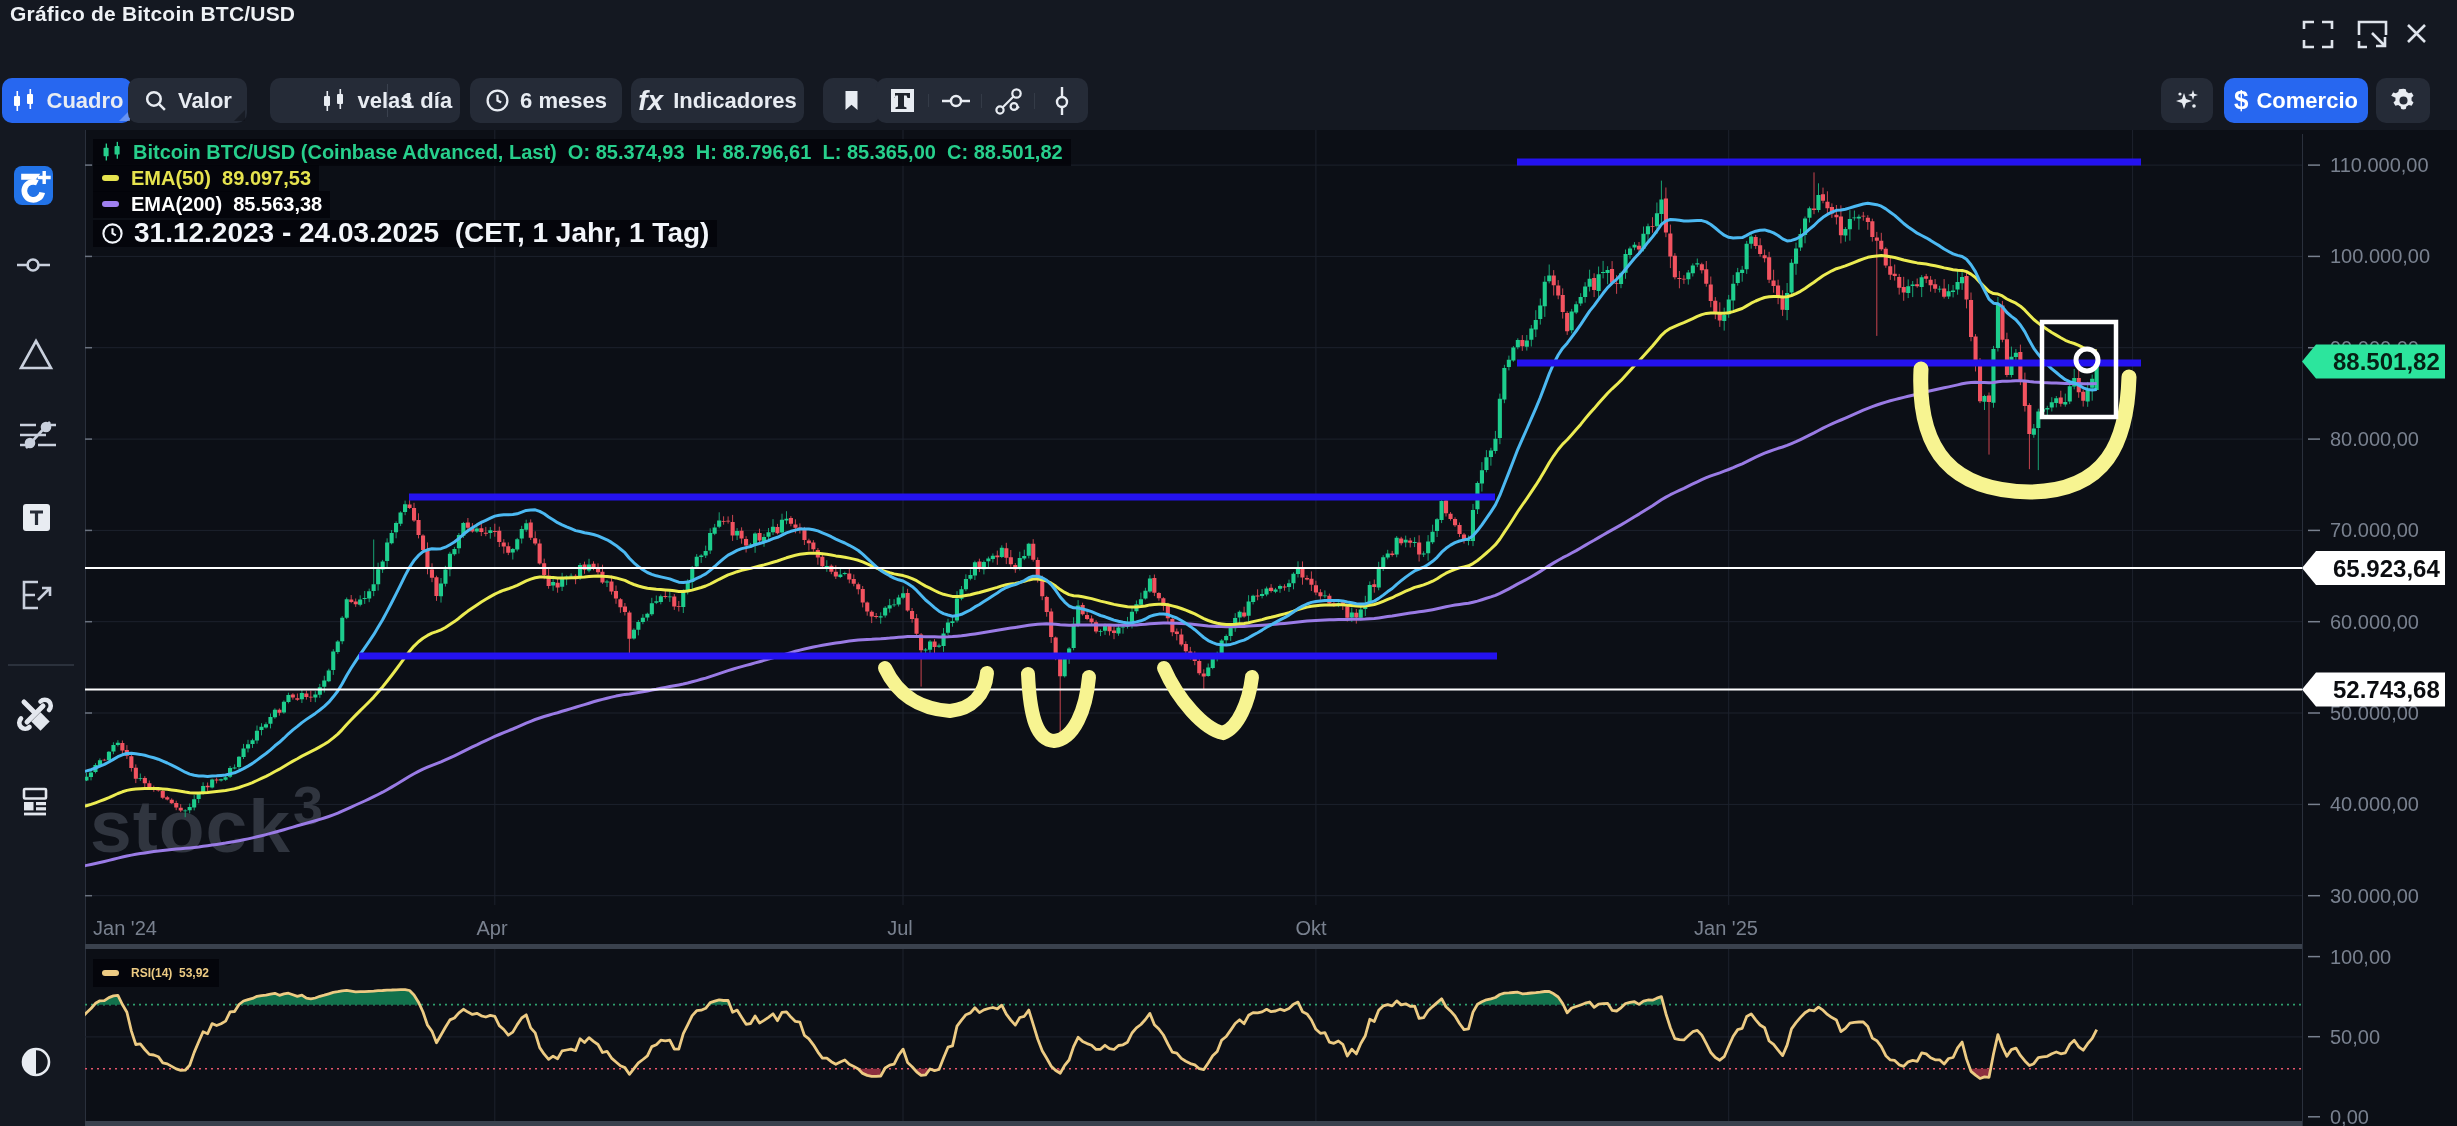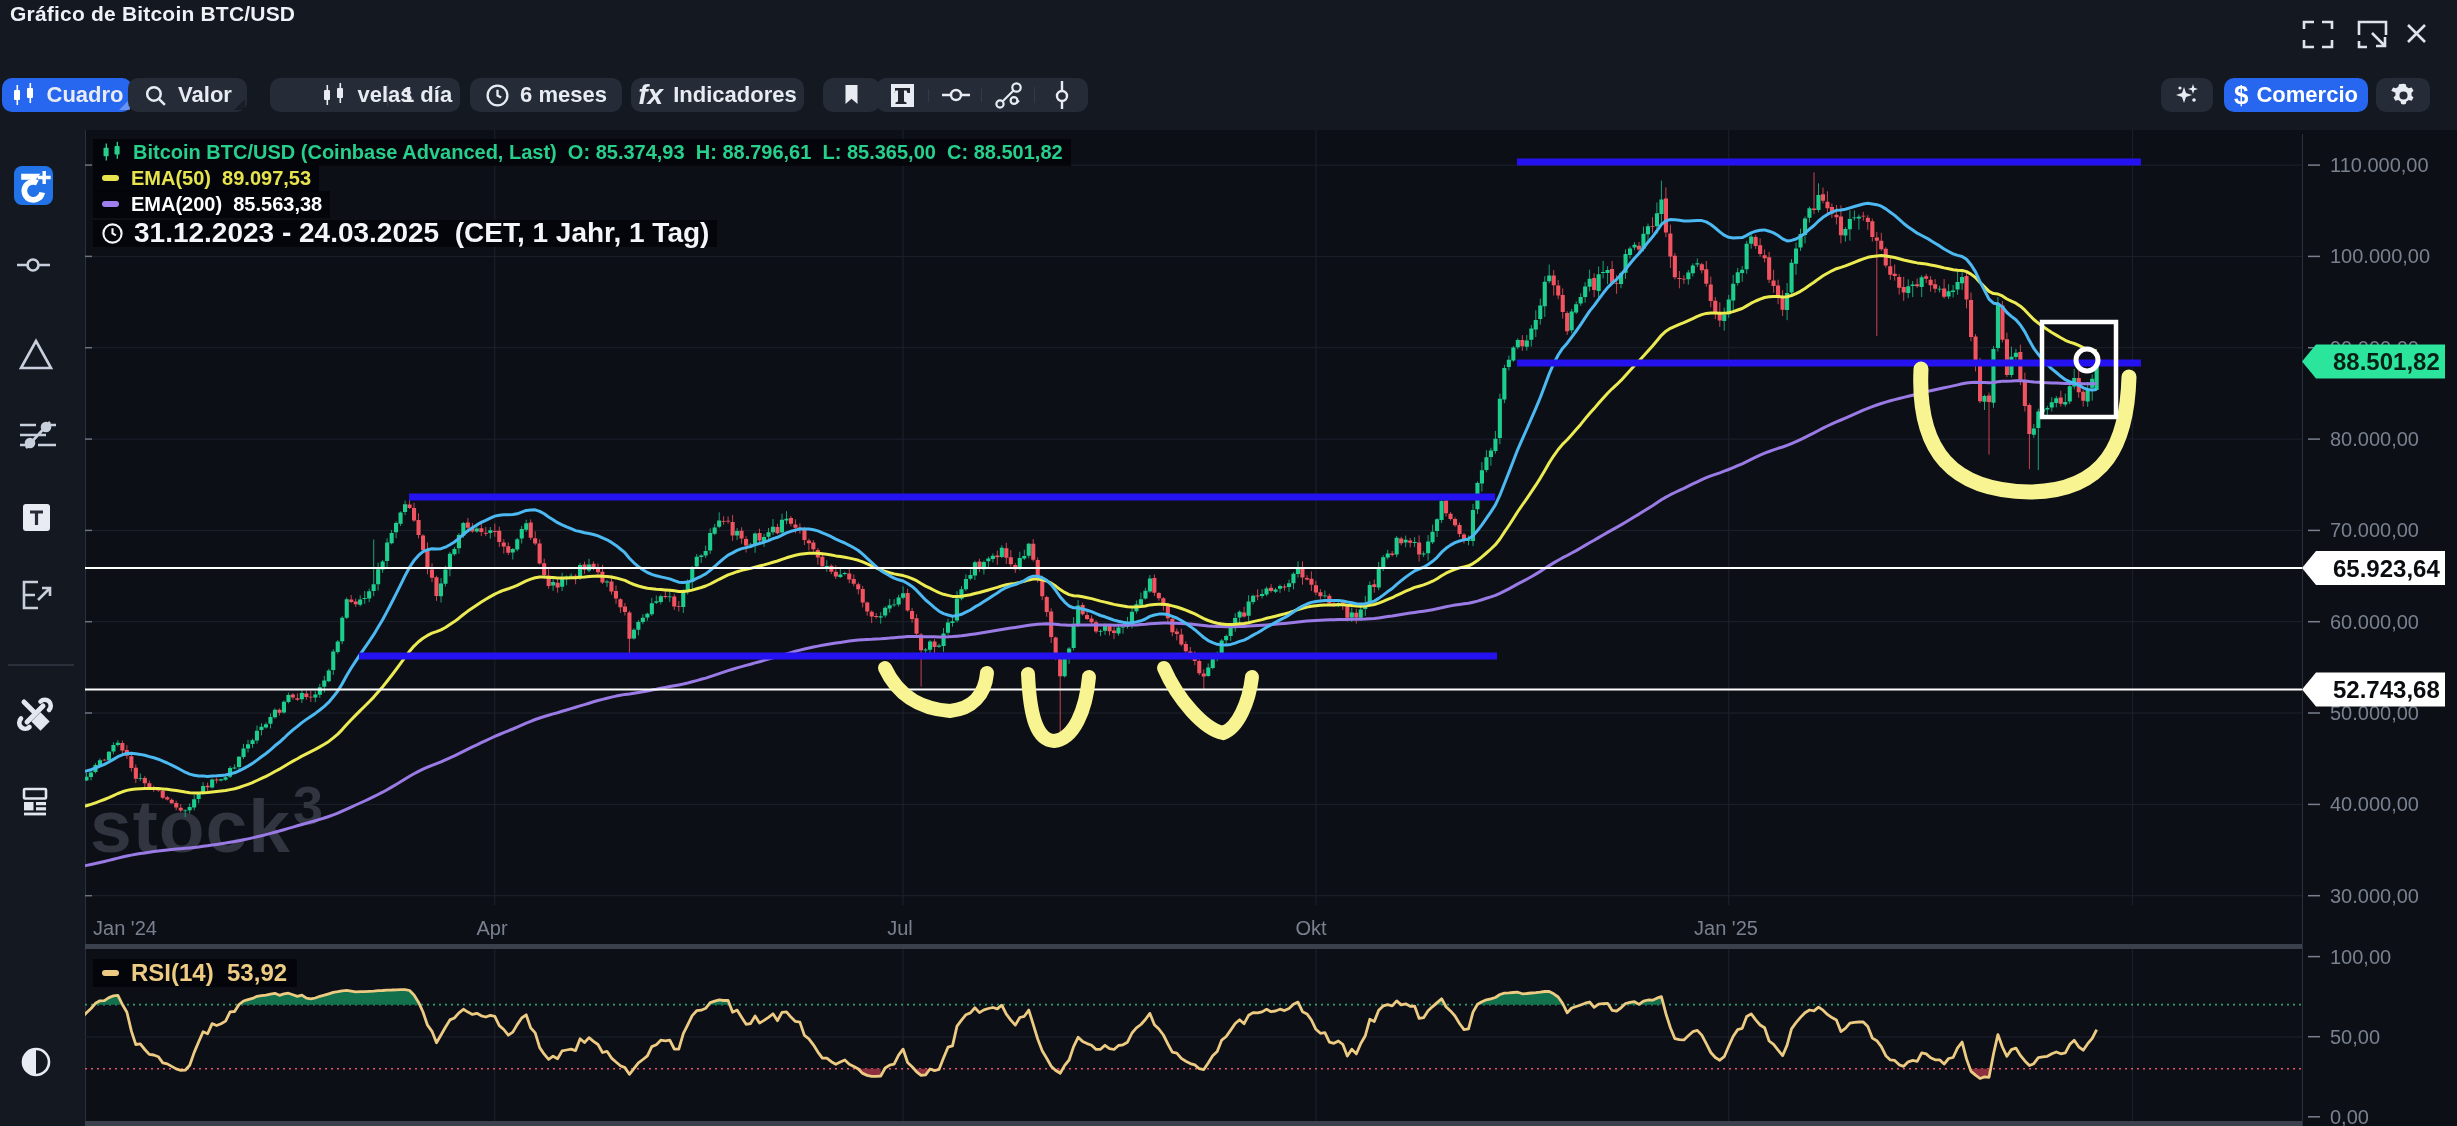--- a/index.html
+++ b/index.html
@@ -1,17 +1,17 @@
 <!DOCTYPE html>
 <html><head><meta charset="utf-8"><style>
 *{margin:0;padding:0;box-sizing:border-box}
 html,body{width:2457px;height:1126px;overflow:hidden;background:#141821;
 font-family:"Liberation Sans",sans-serif;-webkit-font-smoothing:antialiased}
 #title{position:absolute;left:10px;top:2px;font-size:21px;font-weight:700;color:#eef1f5;letter-spacing:.2px}
-.btn{position:absolute;top:78px;height:34px;background:#252b37;border-radius:10px;
+.btn{position:absolute;top:78px;height:45px;background:#252b37;border-radius:10px;
 color:#e8ecf2;font-size:22px;font-weight:700;display:flex;align-items:center;justify-content:center;gap:10px}
 .blue{background:#2767f0;color:#fff}
 svg{display:block}
 .fold{position:absolute;right:2px;bottom:2px;width:0;height:0;border-left:11px solid transparent;border-bottom:11px solid #0e1118;opacity:.55}
 #legend{position:absolute;left:93px;top:139px;font-size:20px;font-weight:700}
 #legend .row{display:flex;align-items:center;height:26px;margin-bottom:0}
 #legend .bg{background:rgba(2,4,8,.82);padding:0 8px 0 6px;display:inline-flex;align-items:center;height:27px}
 .dash{display:inline-block;width:17px;height:6px;border-radius:3px;margin:0 12px 0 3px}
 #sidebar{position:absolute;left:0;top:130px;width:85px;height:996px;background:#141821}
 </style></head>
@@ -268,13 +268,13 @@
  <div class="row" style="margin-top:3px;font-size:28px">
       <span class="bg" style="color:#f2f5fa">
   <svg width="23" height="23" viewBox="0 0 24 24" fill="none" stroke="#f2f5fa" stroke-width="2.2" style="margin:0 10px 0 2px">
           <circle cx="12" cy="12" r="9.5"></circle>
           <path d="M12 6.5 V12 L15.5 14"></path>
         </svg>
   31.12.2023 - 24.03.2025&nbsp;&nbsp;(CET, 1 Jahr, 1 Tag)</span>
     </div>
 </div>
 
-<div style="position:absolute;left:93px;top:959px;background:rgba(2,4,8,.82);height:28px;display:flex;align-items:center;padding:0 10px 0 6px;color:#edcb83;font-size:24px;font-weight:700">
+<div style="position:absolute;left:93px;top:959px;background:rgba(2,4,8,.82);height:28px;display:flex;align-items:center;padding:0 10px 0 6px;color:#edcb83;font-size:12px;font-weight:700">
 <span class="dash" style="background:#edcb83"></span>RSI(14)&nbsp;&nbsp;53,92</div>
 </body></html>

